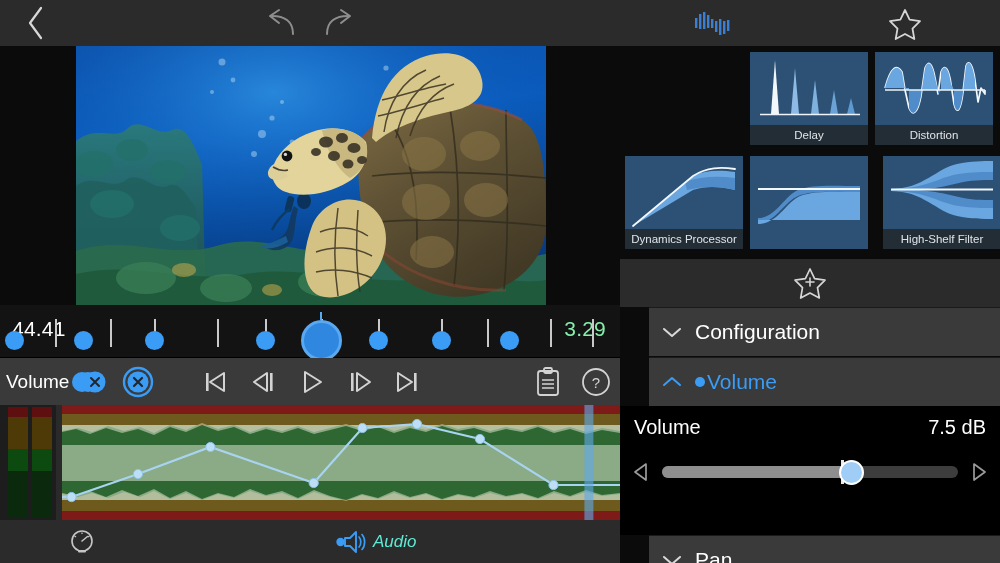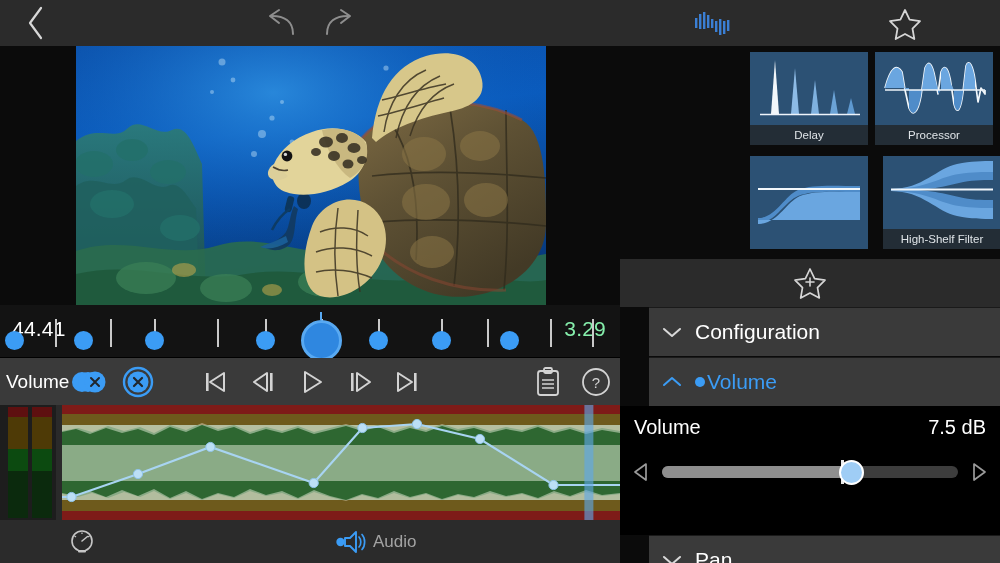--- a/index.html
+++ b/index.html
@@ -96,21 +96,21 @@
   
   .bottombar {
     position: absolute; left: 0; top: 520px; width: 620px; height: 43px;
     background: #2b2b2b;
   }
   .speed-btn { position:absolute; left: 62px; top: 0; width: 40px; height: 43px; display:flex; align-items:center; justify-content:center; cursor:pointer; }
   .audio-chip {
     position:absolute; left: 336px; top: 0; height: 43px;
     display:flex; align-items:center; gap:7px; cursor:pointer;
   }
-  .audio-chip .lbl { color:#a3a3a3; font-size: 17px; }
+  .audio-chip .lbl { color:#5eead4; font-size: 17px; font-style: italic; }
 
   
   .rpanel { position: absolute; left: 620px; top: 46px; width: 380px; height: 517px; background: #0b0b0b; }
   .fx-grid {
     position: absolute; left: 0; top: 0; width: 380px; height: 213px;
     overflow: hidden; background: #0b0b0b;
   }
   .fx-tile {
     position: absolute; width: 118px; height: 93px;
     background: #2c5174; overflow: hidden; cursor: pointer;
@@ -546,21 +546,30 @@
               <path d="M10 36 C16 14 22 12 27 20 L30 38 L34 56 C38 66 43 60 46 44 L50 16 C54 6 58 14 60 26 L63 42 L66 20 C70 10 74 18 76 32 L79 52 C82 64 86 58 88 40 L91 14 C94 6 98 14 100 28 L103 50 L106 36 L110 42 L110 38" fill="none" stroke="#f2f7fb" stroke-width="1.7" stroke-linejoin="round"></path>
               <path d="M10 36 C16 14 22 12 27 20 L30 38 L34 38 L34 36 Z" fill="#6aa6e0"></path>
               <path d="M46 44 L50 16 C54 6 58 14 60 26 L63 38 L46 38 Z" fill="#6aa6e0"></path>
               <path d="M66 38 L66 20 C70 10 74 18 76 32 L79 38 Z" fill="#6aa6e0"></path>
               <path d="M88 40 L91 14 C94 6 98 14 100 28 L100 38 L88 38 Z" fill="#6aa6e0"></path>
               <path d="M34 38 L34 56 C38 66 43 60 46 44 L46 38 Z" fill="#4f8cc9"></path>
               <path d="M63 38 L63 42 L66 38 Z" fill="#4f8cc9"></path>
               <path d="M79 38 L79 52 C82 64 86 58 88 40 L88 38 Z" fill="#4f8cc9"></path>
               <line x1="10" y1="38" x2="110" y2="38" stroke="#eef4fa" stroke-width="1.5"></line>
             </svg></div>
-          <div class="fx-cap">Processor</div>
+          <div class="fx-cap">Distortion</div>
+        </div>
+        <div class="fx-tile" style="left: 5px; top: 110px;">
+          <div class="fx-art"><svg viewBox="0 0 118 73" preserveAspectRatio="none">
+              <rect width="118" height="73" fill="#2c5174"></rect>
+              <path d="M8 70 L68 20 C80 14 94 14 110 16 L110 34 C94 30 80 30 68 34 Z" fill="#6aa6e0"></path>
+              <path d="M60 26 C76 20 94 20 110 22 L110 34 C94 30 78 30 62 34 Z" fill="#4f8cc9"></path>
+              <path d="M8 70 L68 20 C82 11 96 11 110 13" fill="none" stroke="#f2f7fb" stroke-width="1.8" stroke-linecap="round"></path>
+            </svg></div>
+          <div class="fx-cap">Dynamics Processor</div>
         </div>
         <div class="fx-tile" style="left: 130px; top: 110px;">
           <div class="fx-art"><svg viewBox="0 0 118 73" preserveAspectRatio="none">
               <rect width="118" height="73" fill="#2c5174"></rect>
               <path d="M8 62 C26 62 34 40 48 34 C62 28 86 30 110 30 L110 36 C86 36 62 34 48 40 C34 46 26 66 8 68 Z" fill="#4f8cc9"></path>
               <path d="M8 68 C28 68 36 46 50 40 C66 34 88 36 110 36 L110 64 L8 64 Z" fill="#6aa6e0"></path>
               <line x1="8" y1="33" x2="110" y2="33" stroke="#f2f7fb" stroke-width="1.8"></line>
             </svg></div>
         </div>
         <div class="fx-tile" style="left: 255px; top: 110px; margin-left: 8px;">

